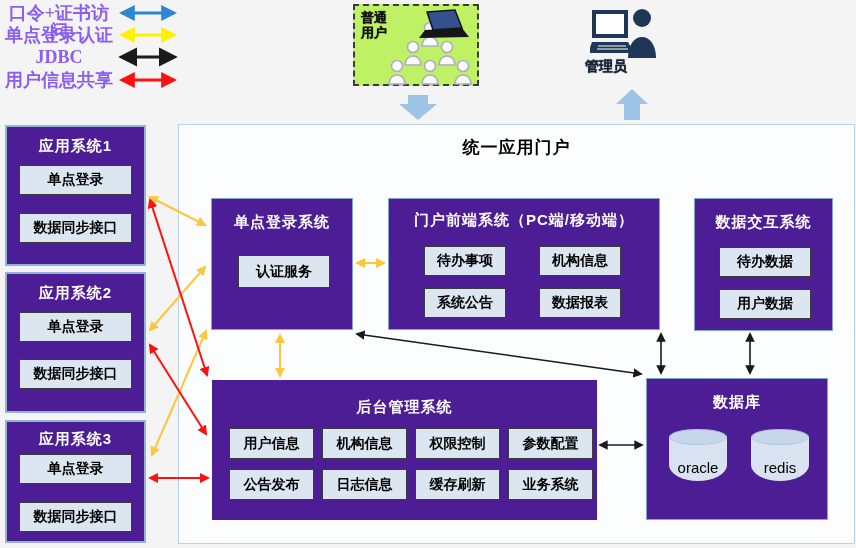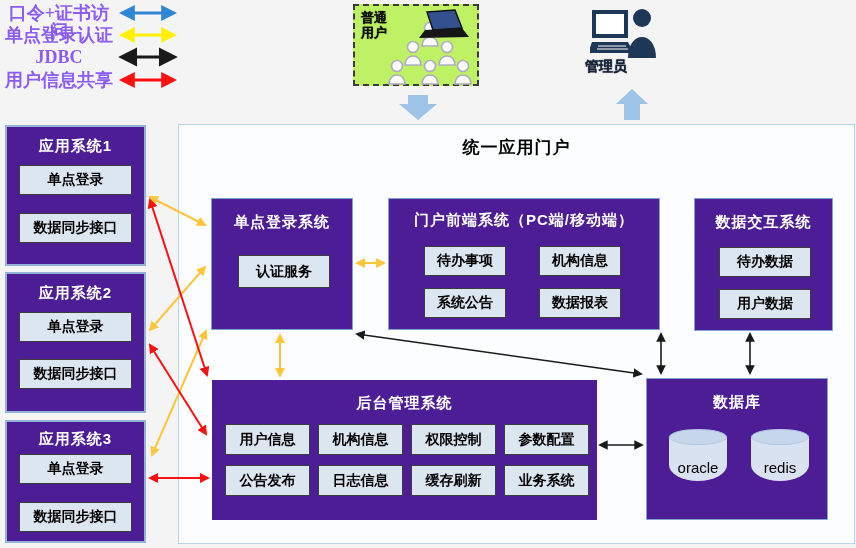--- a/index.html
+++ b/index.html
@@ -125,21 +125,21 @@
     <div class="chip" style="left:35px;top:89px;width:82px;height:30px">系统公告</div>
     <div class="chip" style="left:150px;top:89px;width:82px;height:30px">数据报表</div>
   </div>
 
   <div class="node" style="left:694px;top:198px;width:139px;height:133px;border:1px solid #7FA5CE">
     <div class="title" style="top:14px">数据交互系统</div>
     <div class="chip" style="left:24px;top:48px;width:92px;height:30px">待办数据</div>
     <div class="chip" style="left:24px;top:90px;width:92px;height:30px">用户数据</div>
   </div>
 
-  <div class="node" style="left:212px;top:380px;width:385px;height:140px;border:2px solid #4c1d95">
+  <div class="node" style="left:212px;top:380px;width:385px;height:140px;border:6px solid #4c1d95">
     <div class="title" style="top:12px">后台管理系统</div>
     <div class="chip" style="left:11px;top:42px;width:85px;height:31px">用户信息</div>
     <div class="chip" style="left:104px;top:42px;width:85px;height:31px">机构信息</div>
     <div class="chip" style="left:197px;top:42px;width:85px;height:31px">权限控制</div>
     <div class="chip" style="left:290px;top:42px;width:85px;height:31px">参数配置</div>
     <div class="chip" style="left:11px;top:83px;width:85px;height:31px">公告发布</div>
     <div class="chip" style="left:104px;top:83px;width:85px;height:31px">日志信息</div>
     <div class="chip" style="left:197px;top:83px;width:85px;height:31px">缓存刷新</div>
     <div class="chip" style="left:290px;top:83px;width:85px;height:31px">业务系统</div>
   </div>

